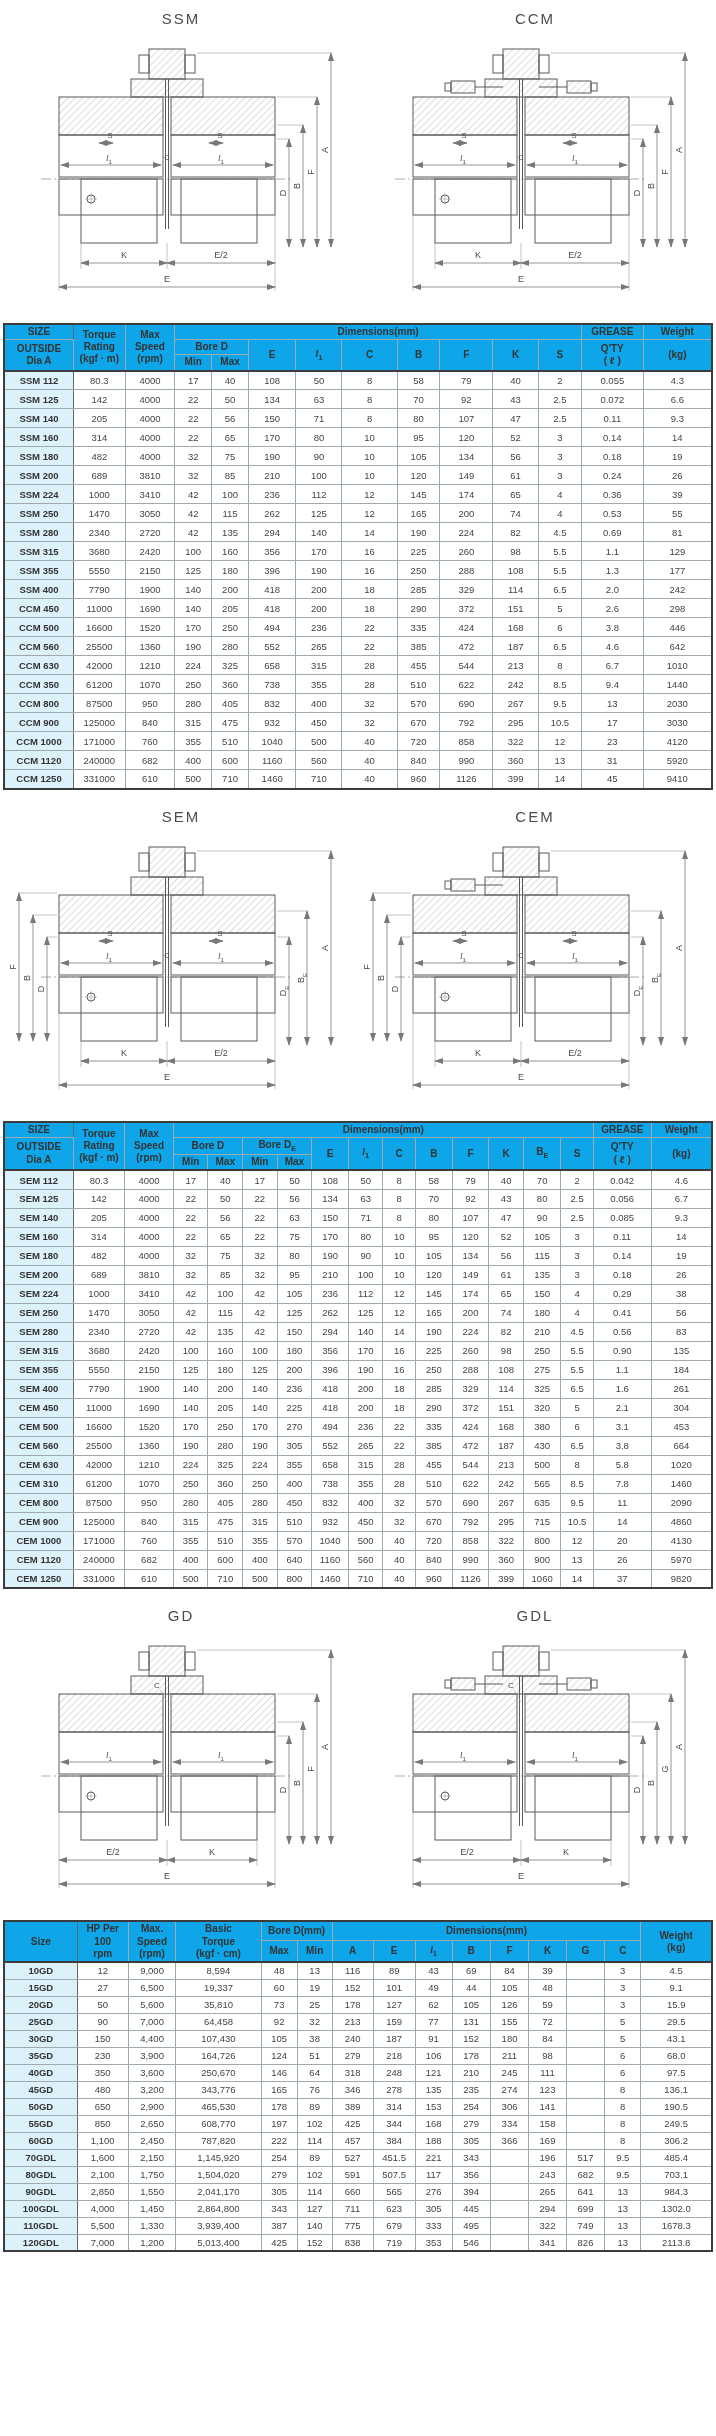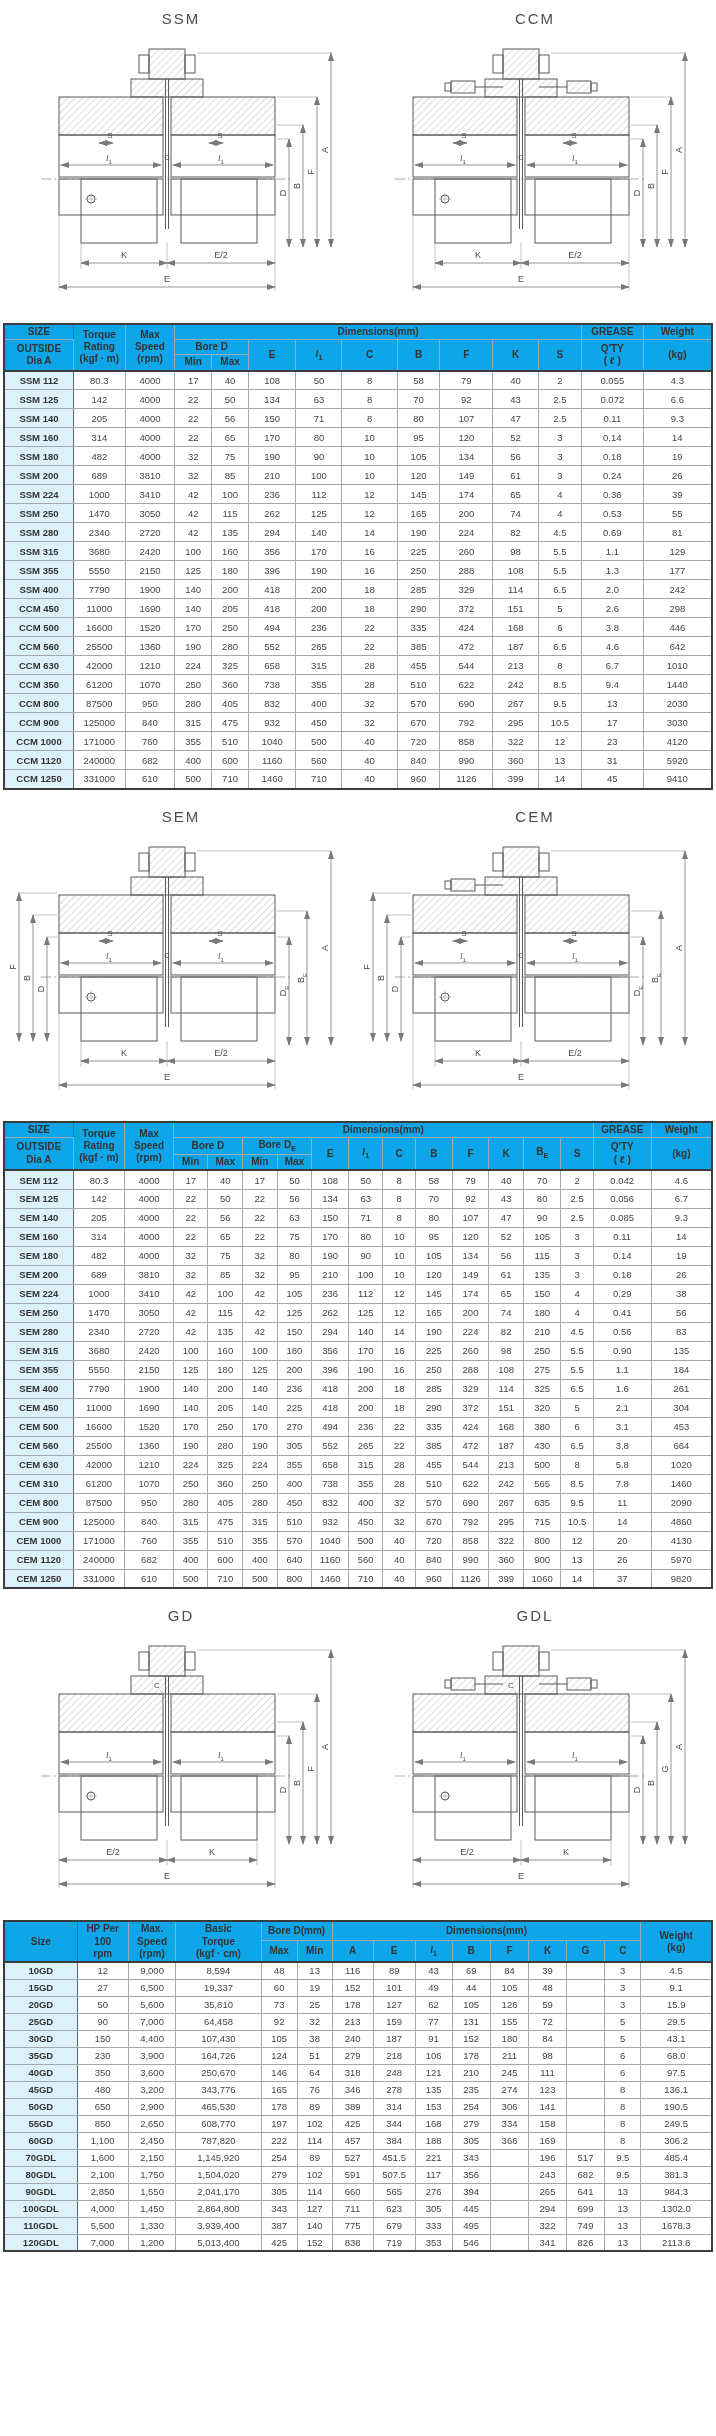--- a/index.html
+++ b/index.html
@@ -1575,21 +1575,21 @@
           <td>279</td>
           <td>102</td>
           <td>591</td>
           <td>507.5</td>
           <td>117</td>
           <td>356</td>
           <td></td>
           <td>243</td>
           <td>682</td>
           <td>9.5</td>
-          <td>381.3</td>
+          <td>703.1</td>
         </tr>
         <tr>
           <td class="sz">90GDL</td>
           <td>2,850</td>
           <td>1,550</td>
           <td>2,041,170</td>
           <td>305</td>
           <td>114</td>
           <td>660</td>
           <td>565</td>

